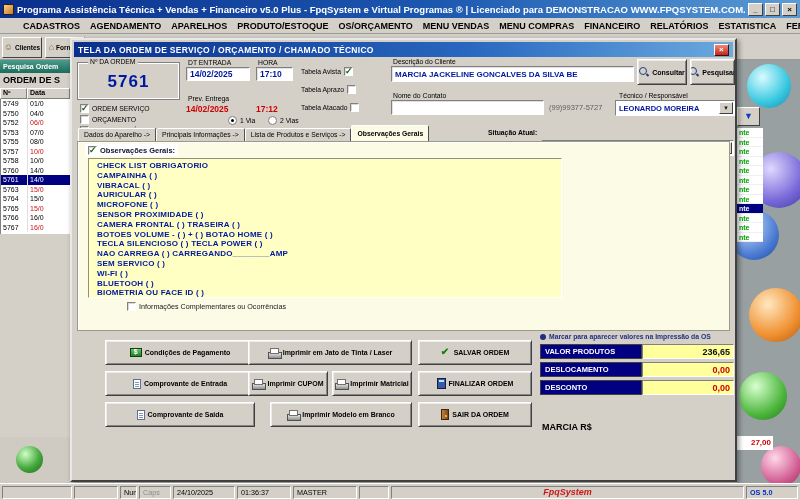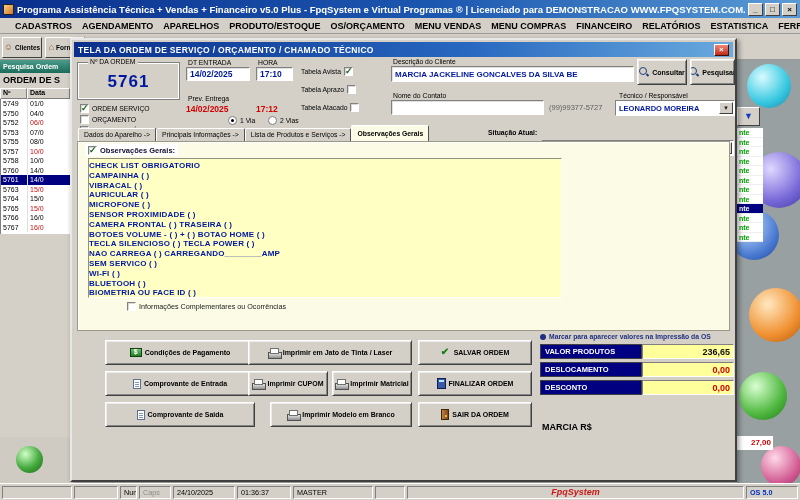--- a/index.html
+++ b/index.html
@@ -5,21 +5,21 @@
   *{box-sizing:border-box;margin:0;padding:0}
   body{margin:0;background:#6a6a6a;font-family:"Liberation Sans",sans-serif}
   .screen{position:relative;width:800px;height:500px;overflow:hidden;background:#d4d0c8;font-family:"Liberation Sans",sans-serif}
   
   .titlebar{position:absolute;left:0;top:0;width:800px;height:18px;background:linear-gradient(90deg,#0a2f8c,#1c58b0 55%,#5b9bd5);display:flex;align-items:center;padding:0 3px;gap:3px}
   .app-icon{width:11px;height:11px;background:linear-gradient(135deg,#ffd080,#c87828);border:1px solid #222;flex:none}
   .title-text{color:#fff;font-size:9.5px;font-weight:bold;white-space:nowrap;overflow:hidden;flex:1}
   .win-btns{display:flex;gap:2px;flex:none}
   .win-btn{width:15px;height:13px;background:#d4d0c8;border:1px solid;border-color:#fff #404040 #404040 #fff;font-size:8px;line-height:11px;text-align:center;font-weight:bold;color:#000}
   
-  .menubar{position:absolute;left:0;top:18px;width:800px;height:16px;background:#d4d0c8;display:flex;align-items:center;border-bottom:1px solid #9a9a9a;padding-left:10px}
+  .menubar{position:absolute;left:0;top:18px;width:800px;height:16px;background:#d4d0c8;display:flex;align-items:center;border-bottom:1px solid #9a9a9a;padding-left:18px}
   .menu-item{font-size:9px;font-weight:bold;padding:2px 5px;white-space:nowrap;color:#000}
   
   .toolbar{position:absolute;left:0;top:35px;width:800px;height:25px;background:#d4d0c8;display:flex;align-items:center;gap:3px;padding:0 2px;border-bottom:1px solid #9a9a9a}
   .side-tab{width:40px;height:21px;background:#d4d0c8;border:1px solid;border-color:#fff #404040 #404040 #fff;display:flex;align-items:center;justify-content:center;gap:2px;font-size:6.5px;font-weight:bold;flex:none}
   .side-tab-ic{font-size:9px;color:#8c5c2c}
   .tool-icons{display:flex;gap:3px;flex:1;overflow:hidden}
   .tool-ic{width:19px;height:19px;border-radius:3px;color:#fff;font-size:11px;display:flex;align-items:center;justify-content:center;border:1px solid rgba(0,0,0,.3);box-shadow:inset 0 1px 0 rgba(255,255,255,.5);flex:none}
   
   .left-panel{position:absolute;left:0;top:60px;width:70px;height:423px;background:#d4d0c8}
   .search-bar{height:13px;background:linear-gradient(180deg,#4c9c8c,#1c6c5c);color:#fff;font-size:7px;font-weight:bold;display:flex;align-items:center;padding-left:3px;white-space:nowrap;overflow:hidden}
@@ -71,21 +71,21 @@
   .grayval{font-size:7.5px;color:#606060;white-space:nowrap}
   .btn3d{background:#d4d0c8;border:1px solid;border-color:#fff #404040 #404040 #fff;box-shadow:inset 1px 1px 0 #ececec,inset -1px -1px 0 #868686;display:flex;align-items:center;justify-content:center;gap:3px;font-size:7px;font-weight:bold;color:#000;padding:0 2px;text-align:center;white-space:nowrap;overflow:hidden}
   .combo{background:#fff;border:1px solid;border-color:#808080 #fff #fff #808080;display:flex;align-items:center;font-size:7.5px;font-weight:bold;color:#0018a0;padding-left:3px;position:relative;white-space:nowrap;overflow:hidden}
   .combo::after{content:"▼";position:absolute;right:1px;top:1px;bottom:1px;width:12px;background:#d4d0c8;border:1px solid;border-color:#fff #404040 #404040 #fff;font-size:6px;color:#202020;text-align:center;line-height:11px}
   .tabs{display:flex;align-items:flex-end;height:17px}
   .tab{background:#d4d0c8;border:1px solid;border-color:#fff #505050 #808080 #fff;border-radius:2px 2px 0 0;font-size:6.8px;padding:2px 5px 1px;height:14px;white-space:nowrap;color:#000}
   .tab.active{background:#fbfbe6;font-weight:bold;height:17px;padding-top:4px;border-bottom-color:#fbfbe6}
   .tabpanel{background:#fbfbe6;border:1px solid #9a9a8a;box-shadow:inset 1px 1px 0 #fff}
   .obs-chk{background:#fff;padding:0 3px;display:flex;gap:3px;align-items:center;height:12px}
   .obs-chk .chk-lbl{font-size:7.5px;font-weight:bold;color:#101030}
-  .obs-text{background:#ffffc4;border:1px solid;border-color:#909080 #fff #fff #909080;padding:2px 0;font-size:8px;line-height:9.8px;font-weight:bold;color:#0018a0;white-space:pre-wrap;letter-spacing:.2px;overflow:hidden}
+  .obs-text{background:#ffffc4;border:1px solid;border-color:#909080 #fff #fff #909080;padding:2px 8px;font-size:8px;line-height:9.8px;font-weight:bold;color:#0018a0;white-space:pre-wrap;letter-spacing:.2px;overflow:hidden}
   .info-chk{display:flex;gap:3px;align-items:center}
   .info-chk .chk-lbl{font-size:7.2px;color:#202020}
   .bullet-row{display:flex;align-items:center;gap:3px}
   .bullet{width:6px;height:6px;border-radius:50%;background:#203080;flex:none}
   .bullet-lbl{font-size:6.8px;font-weight:bold;color:#203080;white-space:nowrap}
   .valores{display:flex;flex-direction:column;gap:3px}
   .val-row{display:flex;height:15px}
   .val-label{width:102px;background:#000080;color:#fff;font-size:7.5px;font-weight:bold;display:flex;align-items:center;padding-left:4px;border:1px solid #404040;white-space:nowrap;overflow:hidden}
   .val-field{flex:1;background:#ffff9c;border:1px solid;border-color:#808080 #fff #fff #808080;font-size:9px;font-weight:bold;color:#101010;display:flex;align-items:center;justify-content:flex-end;padding-right:3px}
   .val-row.red .val-field{color:#d00000}
@@ -454,19 +454,19 @@
     <span class="total-label abs" style="left:470px;top:382px">MARCIA R$</span>
   </div>
 
   <div class="statusbar">
     <span class="sb-seg" style="width:70px"></span>
     <span class="sb-seg" style="width:44px"></span>
     <span class="sb-seg" style="width:17px">Num</span>
     <span class="sb-seg sb-caps" style="width:32px">Caps</span>
     <span class="sb-seg" style="width:62px">24/10/2025</span>
     <span class="sb-seg" style="width:54px">01:36:37</span>
-    <span class="sb-seg" style="width:80px">MASTER</span>
+    <span class="sb-seg" style="width:64px">MASTER</span>
     <span class="sb-seg" style="width:30px"></span>
     <span class="sb-seg sb-logo" style="flex:1">FpqSystem</span>
     <span class="sb-seg sb-ver" style="width:52px">OS 5.0</span>
   </div>
 
 </div>
 
 </body></html>

